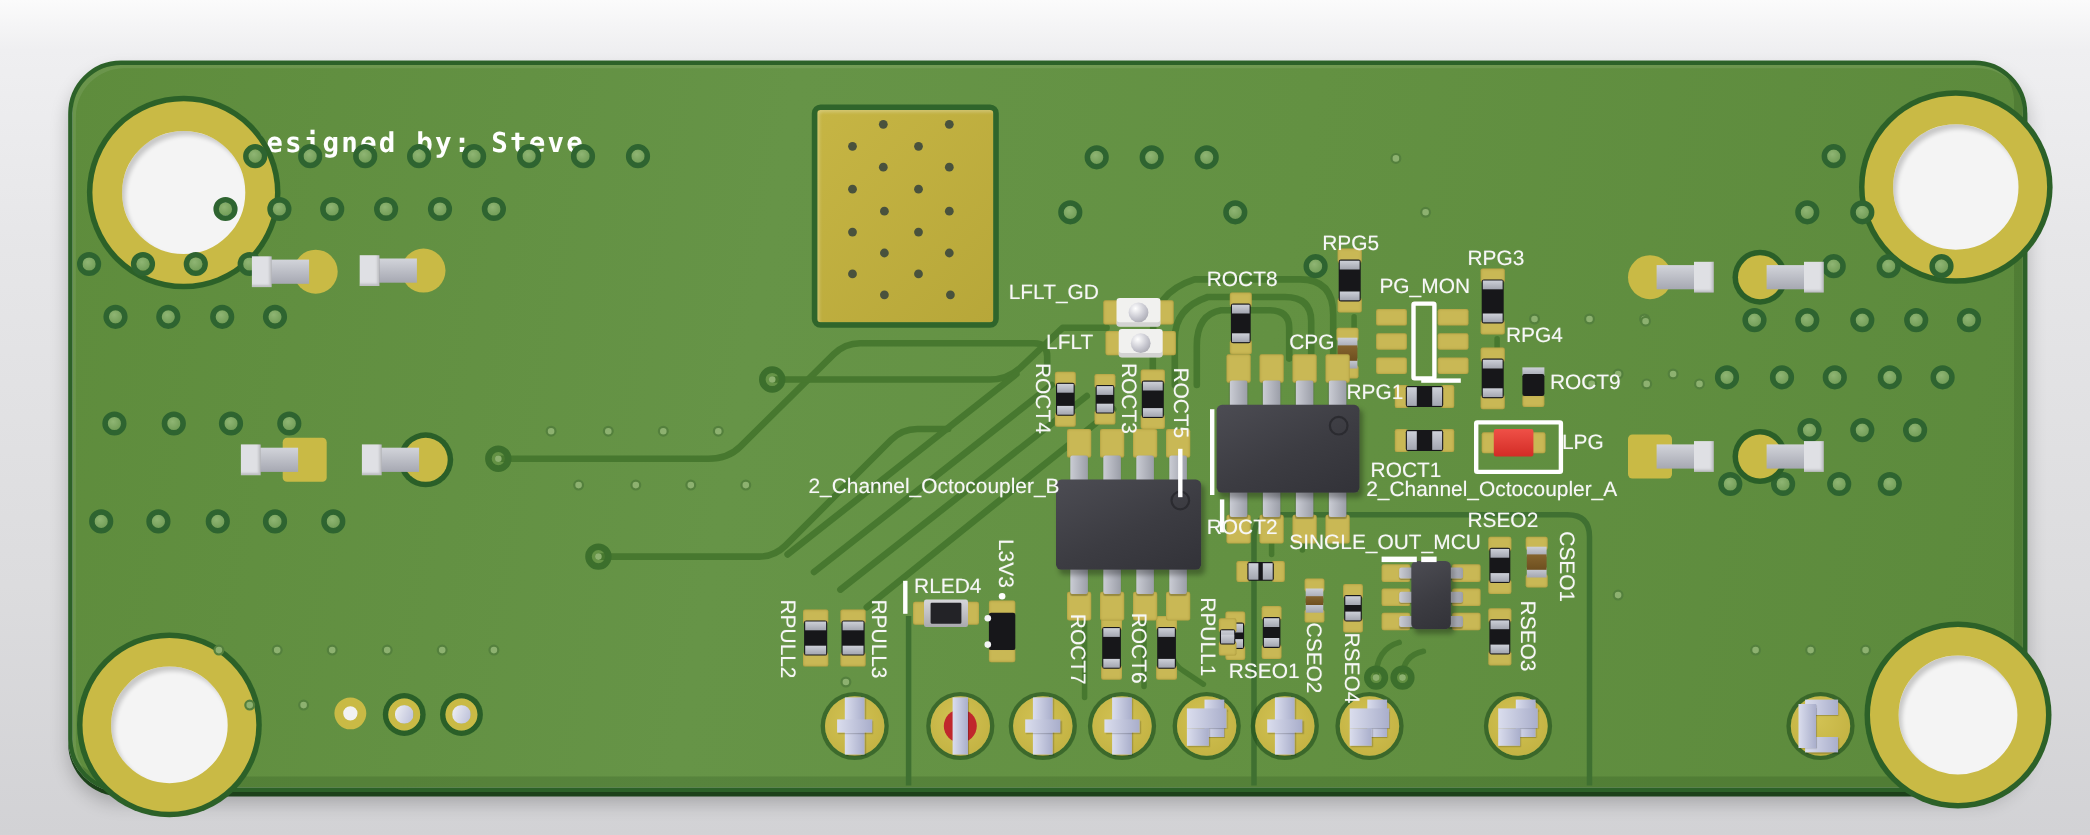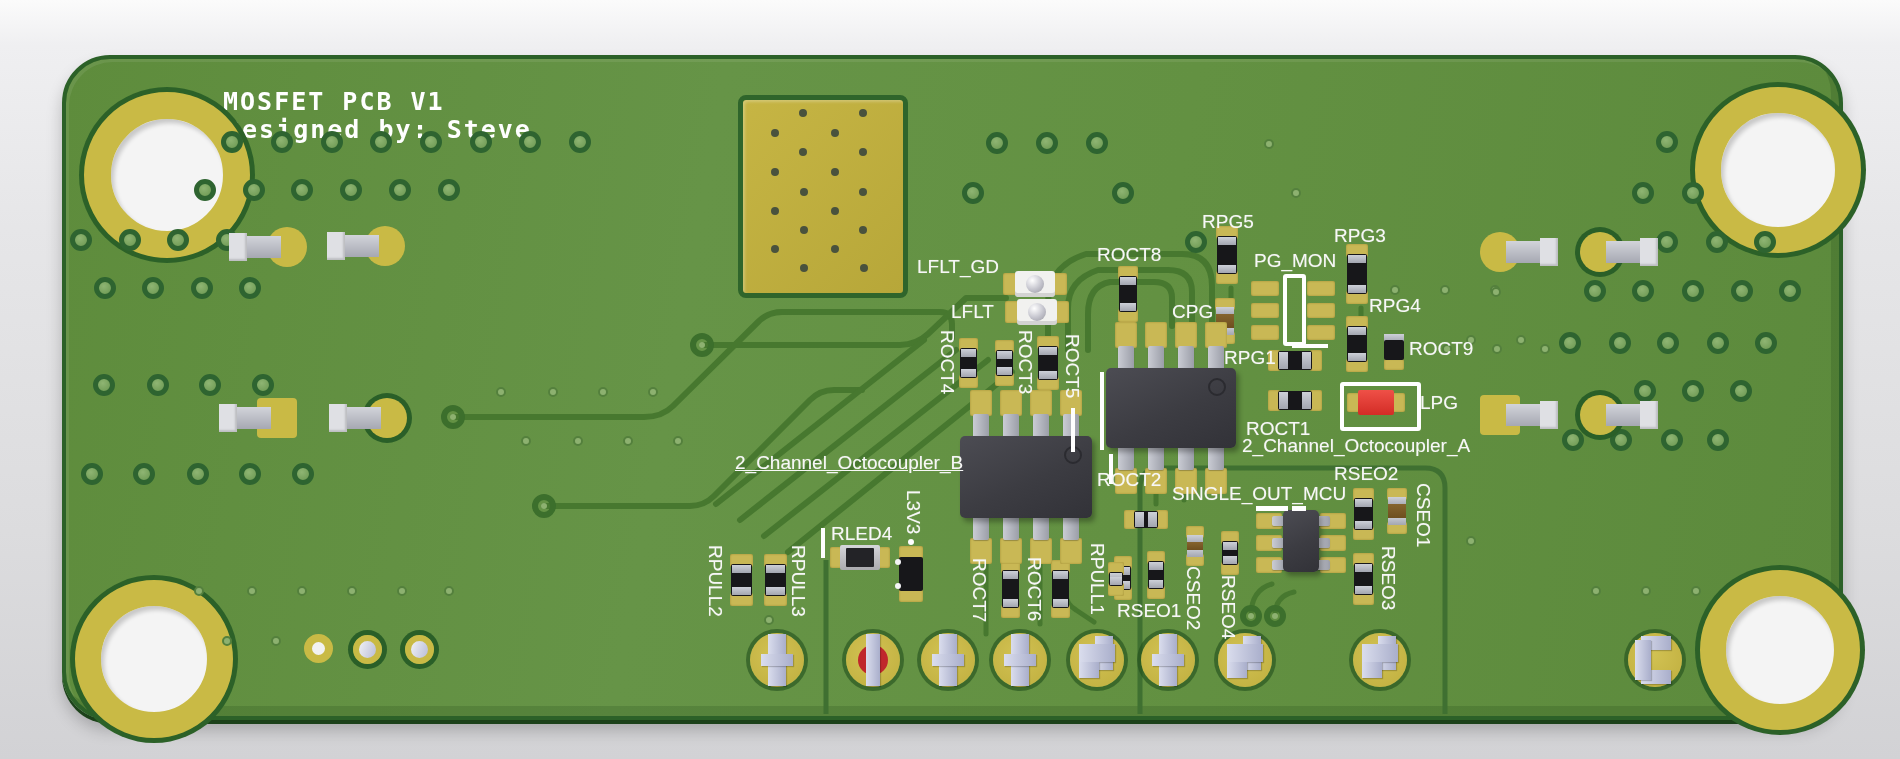--- a/index.html
+++ b/index.html
@@ -86,21 +86,20 @@
           <circle class="tdot" cx="540" cy="502" r="3"></circle>
         <circle class="tend" cx="698" cy="341" r="9"></circle>
           <circle class="tdot" cx="698" cy="341" r="3"></circle>
         <circle class="tend" cx="1247" cy="612" r="8"></circle>
           <circle class="tdot" cx="1247" cy="612" r="3"></circle>
         <circle class="tend" cx="1271" cy="612" r="8"></circle>
           <circle class="tdot" cx="1271" cy="612" r="3"></circle>
       </g>
     </svg>
   </div>
-  <div class="title-line" style="left:223px;top:88px;">MOSFET PCB V1</div>
   <div class="title-line" style="left:225px;top:116px;">Designed by: Steve</div>
   <div id="layers">
       <div class="mhole" style="left: 84px; top: 92px; width: 112px; height: 112px; border: 27px solid rgb(201, 186, 69);"></div>
       <div class="mhole" style="left: 1695px; top: 87px; width: 114px; height: 114px; border: 26px solid rgb(201, 186, 69);"></div>
       <div class="mhole" style="left: 75px; top: 580px; width: 106px; height: 106px; border: 26px solid rgb(201, 186, 69);"></div>
       <div class="mhole" style="left: 1700px; top: 570px; width: 108px; height: 108px; border: 26px solid rgb(201, 186, 69);"></div>
       <div class="goldpad" style="left: 738px; top: 95px; width: 160px; height: 193px;"></div>
       <div class="golddot" style="left: 799px; top: 109px;"></div>
       <div class="golddot" style="left: 859px; top: 109px;"></div>
       <div class="golddot" style="left: 771px; top: 129px;"></div>
@@ -479,21 +478,21 @@
       <div class="lbl" style="left: 1202px; top: 212px;">RPG5</div>
       <div class="lbl" style="left: 1334px; top: 226px;">RPG3</div>
       <div class="lbl" style="left: 1254px; top: 251px;">PG_MON</div>
       <div class="lbl" style="left: 1369px; top: 296px;">RPG4</div>
       <div class="lbl" style="left: 1409px; top: 339px;">ROCT9</div>
       <div class="lbl" style="left: 1172px; top: 302px;">CPG</div>
       <div class="lbl" style="left: 1224px; top: 348px;">RPG1</div>
       <div class="lbl" style="left: 1420px; top: 393px;">LPG</div>
       <div class="lbl" style="left: 1246px; top: 419px;">ROCT1</div>
       <div class="lbl" style="left: 1242px; top: 436px;">2_Channel_Octocoupler_A</div>
-      <div class="lbl" style="left: 735px; top: 453px; text-decoration: underline;">2_Channel_Octocoupler_B</div>
+      <div class="lbl" style="left: 735px; top: 433px;">2_Channel_Octocoupler_B</div>
       <div class="lbl v" style="left: 938px; top: 330px;">ROCT4</div>
       <div class="lbl v" style="left: 1016px; top: 330px;">ROCT3</div>
       <div class="lbl v" style="left: 1063px; top: 334px;">ROCT5</div>
       <div class="lbl" style="left: 1097px; top: 470px;">ROCT2</div>
       <div class="lbl" style="left: 1172px; top: 484px;">SINGLE_OUT_MCU</div>
       <div class="lbl" style="left: 1334px; top: 464px;">RSEO2</div>
       <div class="lbl v" style="left: 1414px; top: 483px;">CSEO1</div>
       <div class="lbl v" style="left: 1379px; top: 546px;">RSEO3</div>
       <div class="lbl" style="left: 831px; top: 524px;">RLED4</div>
       <div class="lbl v" style="left: 904px; top: 490px;">L3V3</div>

